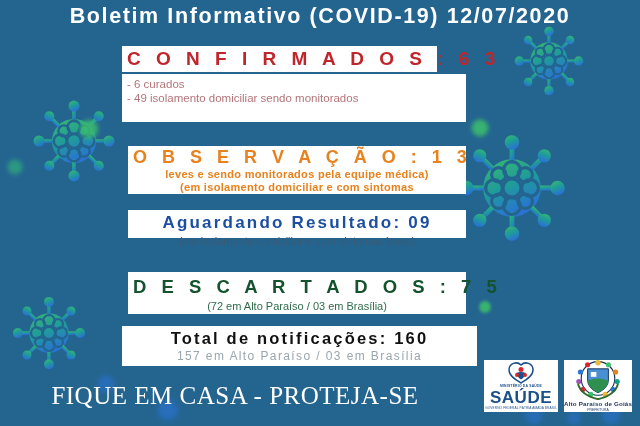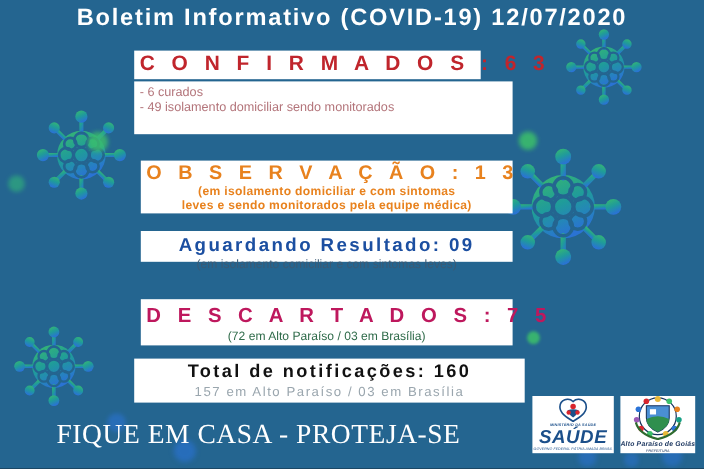--- a/index.html
+++ b/index.html
@@ -116,21 +116,21 @@
     color: #3b5a74;
     font-size: 11px;
     line-height: 14px;
   }
 
   
   #box-descartados {
     left: 128px; top: 272px; width: 338px; height: 42px;
   }
   #box-descartados .row-title {
-    color: #be185d;
+    color: #14532d;
     font-size: 18.5px;
     letter-spacing: 5px;
     line-height: 25px;
     padding-top: 2px;
     padding-left: 5px;
   }
   #box-descartados .row-sub {
     color: #2f6b4a;
     font-size: 11px;
     line-height: 14px;
@@ -168,21 +168,20 @@
     z-index: 5;
   }
 
   
   .logo {
     position: absolute;
     background: #ffffff;
     z-index: 6;
     box-sizing: border-box;
     overflow: hidden;
-    font-style: italic;
   }
   #logo-saude {
     left: 484px; top: 360px; width: 74px; height: 52px;
     padding: 2px 0 0 0;
   }
   #logo-municipio {
     left: 564px; top: 360px; width: 68px; height: 52px;
   }
   .logo-caption {
     text-align: center;
@@ -441,22 +440,22 @@
   <div class="box" id="box-confirmados-title">
     <div class="row-title">C O N F I R M A D O S :   6 3</div>
   </div>
   <div class="box" id="box-confirmados-detail">
     <div class="detail-line">- 6 curados</div>
     <div class="detail-line">- 49 isolamento domiciliar sendo monitorados</div>
   </div>
 
   <div class="box" id="box-observacao">
     <div class="row-title">O B S E R V A Ç Ã O :   1 3</div>
+    <div class="row-sub">leves e sendo monitorados pela equipe médica)</div>
     <div class="row-sub">(em isolamento domiciliar e com sintomas</div>
-    <div class="row-sub">leves e sendo monitorados pela equipe médica)</div>
   </div>
 
   <div class="box" id="box-aguardando">
     <div class="row-title">Aguardando Resultado: 09</div>
     <div class="row-sub">(em isolamento comiciliar e com sintomas leves)</div>
   </div>
 
   <div class="box" id="box-descartados">
     <div class="row-title">D E S C A R T A D O S :   7 5</div>
     <div class="row-sub">(72 em Alto Paraíso / 03 em Brasília)</div>

